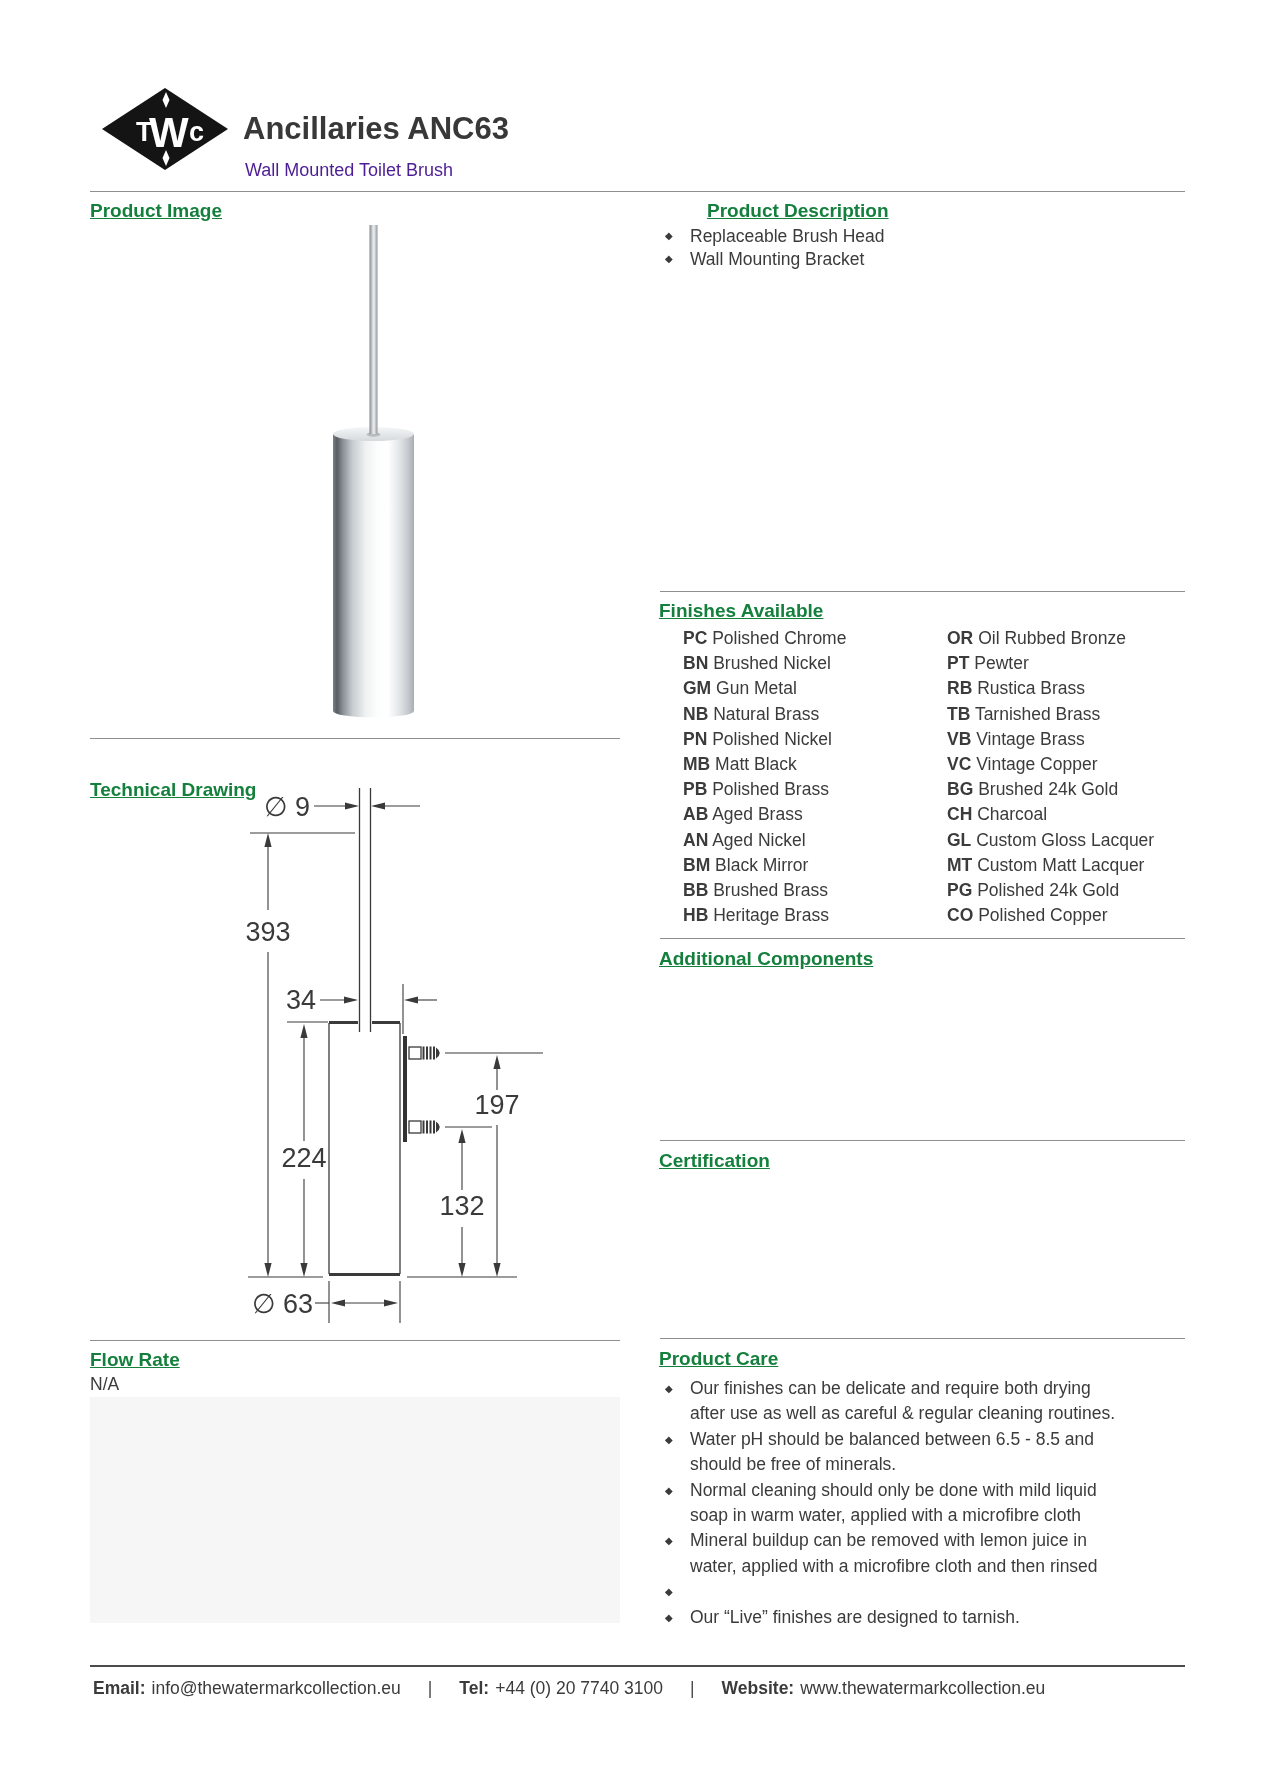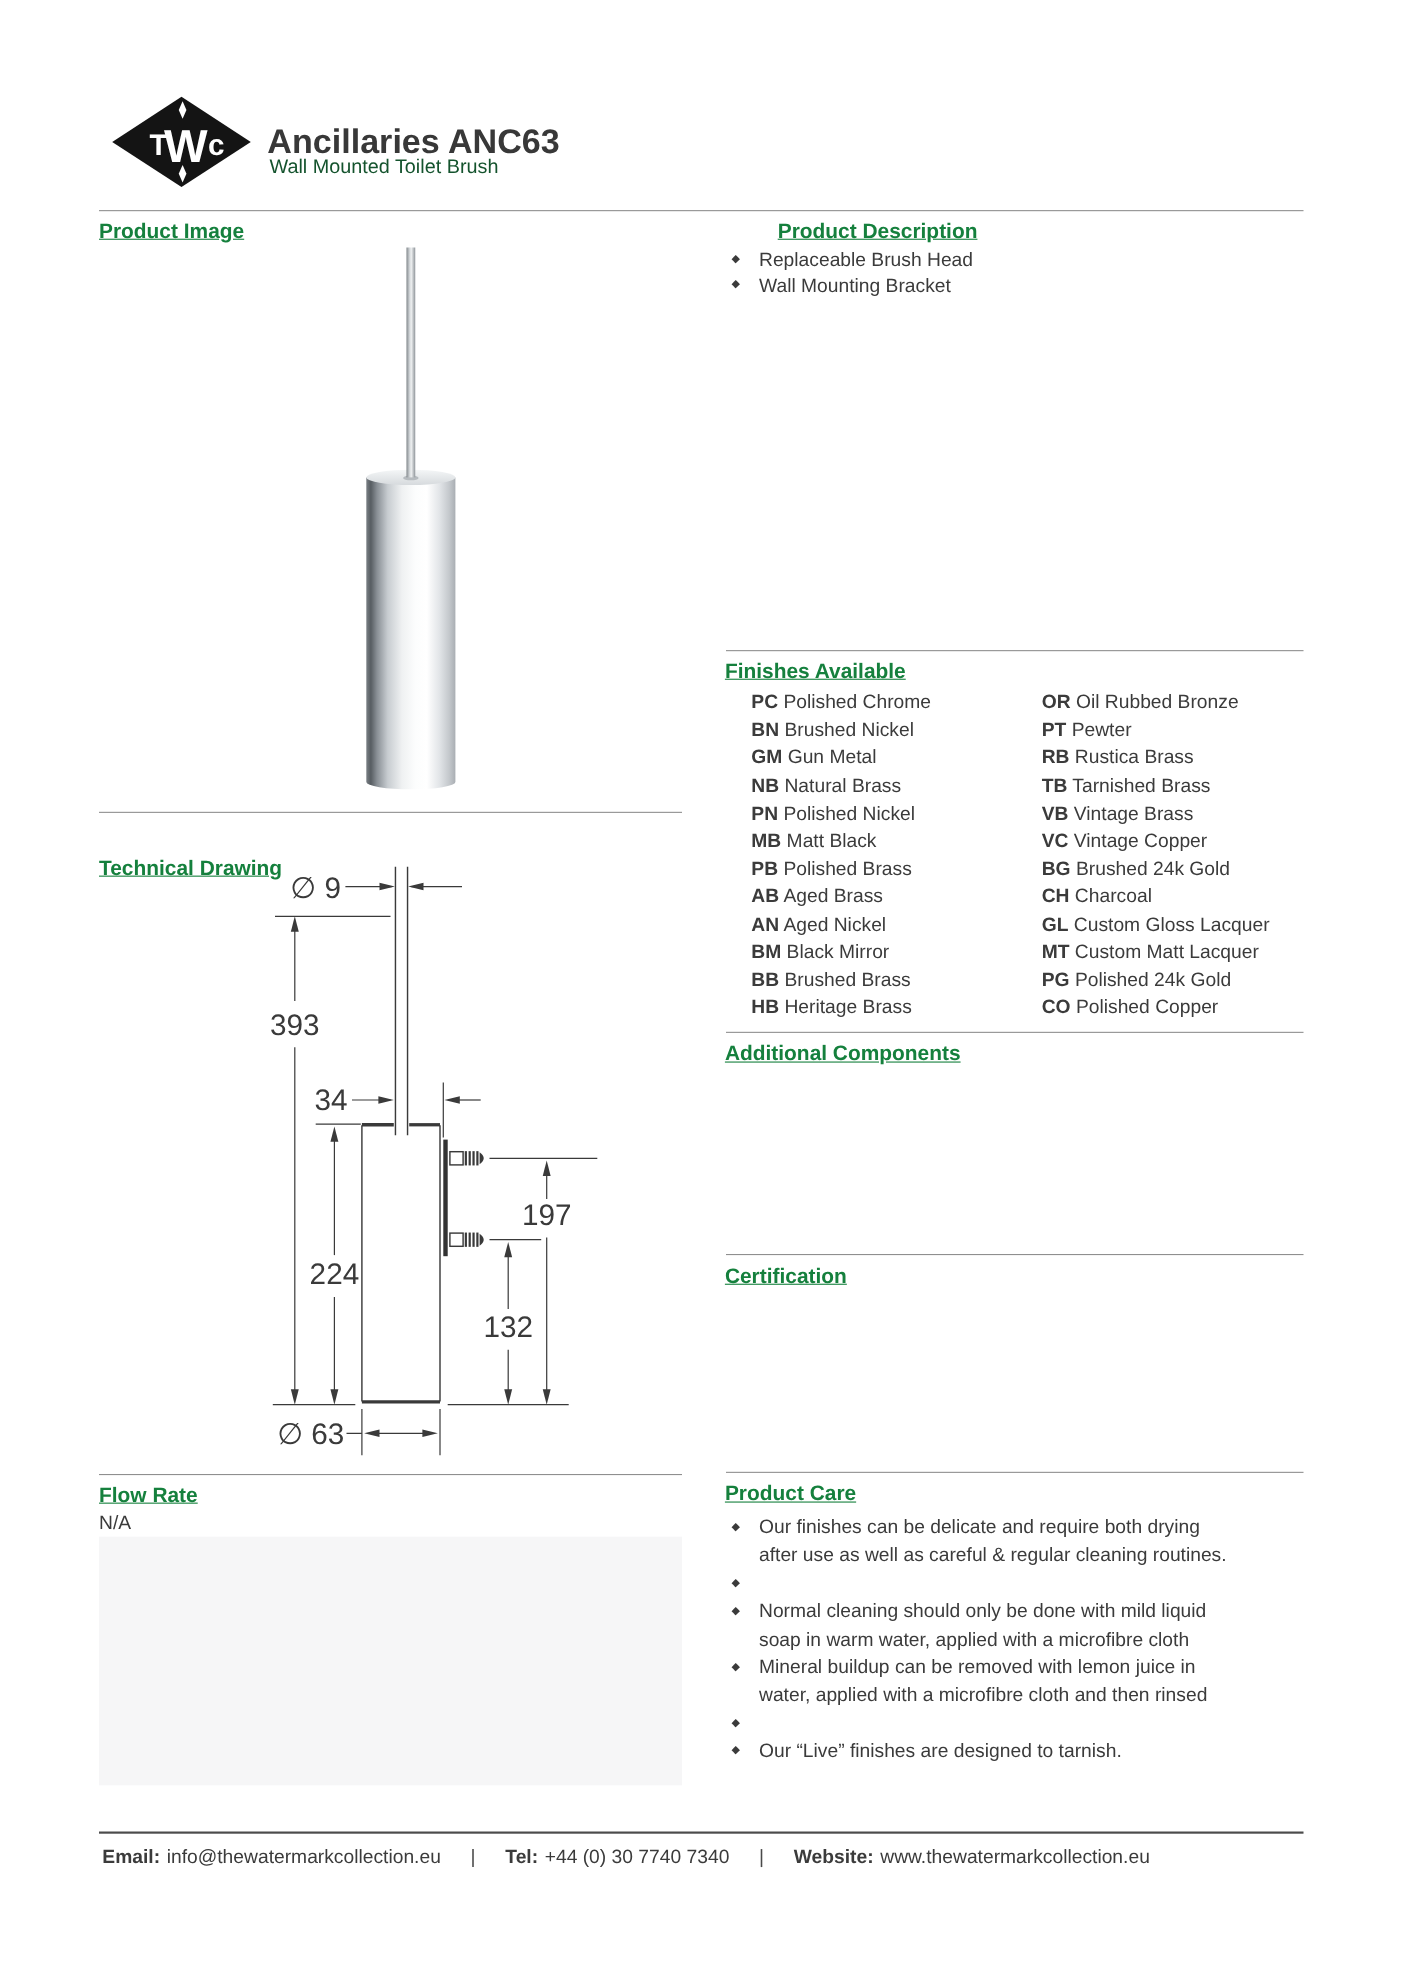--- a/index.html
+++ b/index.html
@@ -2,21 +2,21 @@
 <html><head>
 <meta charset="utf-8">
 <style>
   html,body{margin:0;padding:0;background:#fff;}
   .page{position:relative;width:1275px;height:1789px;background:#ffffff;overflow:hidden;
         font-family:"Liberation Sans",sans-serif;color:#3b3b3b;}
   .rule{position:absolute;height:0;border-top:1px solid #8f8f8f;}
   .rule-dark{position:absolute;height:0;border-top:2px solid #4c4c4c;}
   .h{position:absolute;font-size:19px;font-weight:bold;color:#15803d;line-height:22px;text-decoration:underline;}
   .title{position:absolute;left:243px;top:112px;font-size:31px;font-weight:bold;color:#383838;line-height:34px;}
-  .subtitle{position:absolute;left:245px;top:141px;font-size:18px;color:#14532d;}
+  .subtitle{position:absolute;left:245px;top:160px;font-size:18px;color:#4c1d95;}
   .bullets{position:absolute;display:flex;flex-direction:column;}
   .bullet-row{display:flex;align-items:flex-start;padding-left:6px;}
   .marker{flex:none;width:13px;font-size:10px;line-height:inherit;color:#3b3b3b;margin-right:12px;}
   .desc-list{left:659px;top:225px;width:510px;font-size:17.5px;}
   .desc-list .bullet-row{line-height:22.5px;}
   .care-list{left:659px;top:1376px;width:520px;font-size:17.5px;}
   .care-list .bullet-row{line-height:25.4px;}
   .care-text{white-space:pre-line;}
   .fin-col{position:absolute;top:626px;font-size:17.5px;line-height:25.2px;}
   .fin-col b{font-weight:bold;margin-left:24px;}
@@ -251,20 +251,22 @@
   <div class="bullets care-list">
 
       <div class="bullet-row">
         <span class="marker">◆</span>
         <span class="care-text">Our finishes can be delicate and require both drying
 after use as well as careful &amp; regular cleaning routines.</span>
       </div>
 
       <div class="bullet-row">
         <span class="marker">◆</span>
+        <span class="care-text">Water pH should be balanced between 6.5 - 8.5 and
+should be free of minerals.</span>
       </div>
 
       <div class="bullet-row">
         <span class="marker">◆</span>
         <span class="care-text">Normal cleaning should only be done with mild liquid
 soap in warm water, applied with a microfibre cloth</span>
       </div>
 
       <div class="bullet-row">
         <span class="marker">◆</span>
@@ -280,19 +282,19 @@
         <span class="marker">◆</span>
         <span class="care-text">Our “Live” finishes are designed to tarnish.</span>
       </div>
     </div>
 
   <div class="footer">
     <b>Email:</b>
     <span class="val">info@thewatermarkcollection.eu</span>
     <span class="sep">|</span>
     <b>Tel:</b>
-    <span class="val">+44 (0) 30 7740 7340</span>
+    <span class="val">+44 (0) 20 7740 3100</span>
     <span class="sep">|</span>
     <b>Website:</b>
     <span class="val">www.thewatermarkcollection.eu</span>
   </div>
 
 </div>
 
 </body></html>

